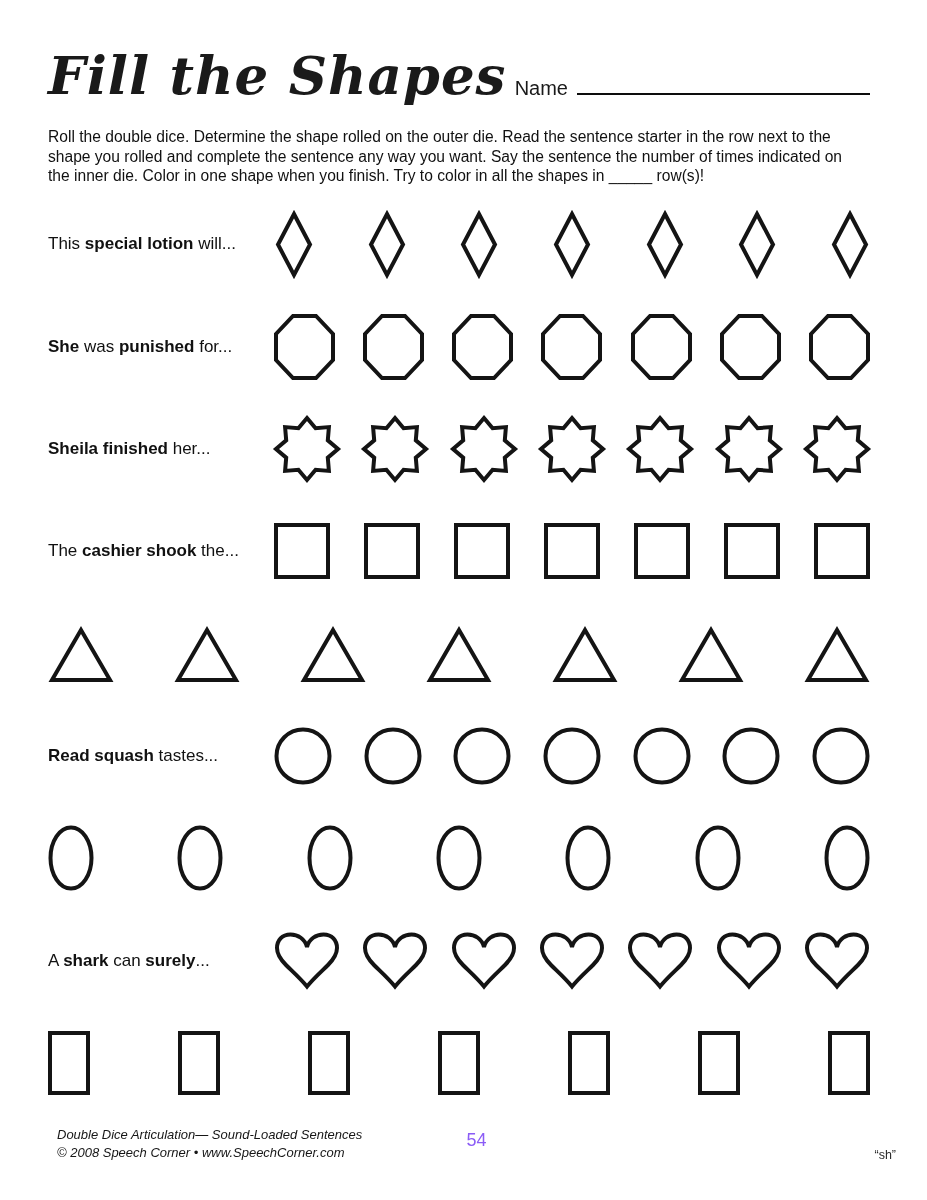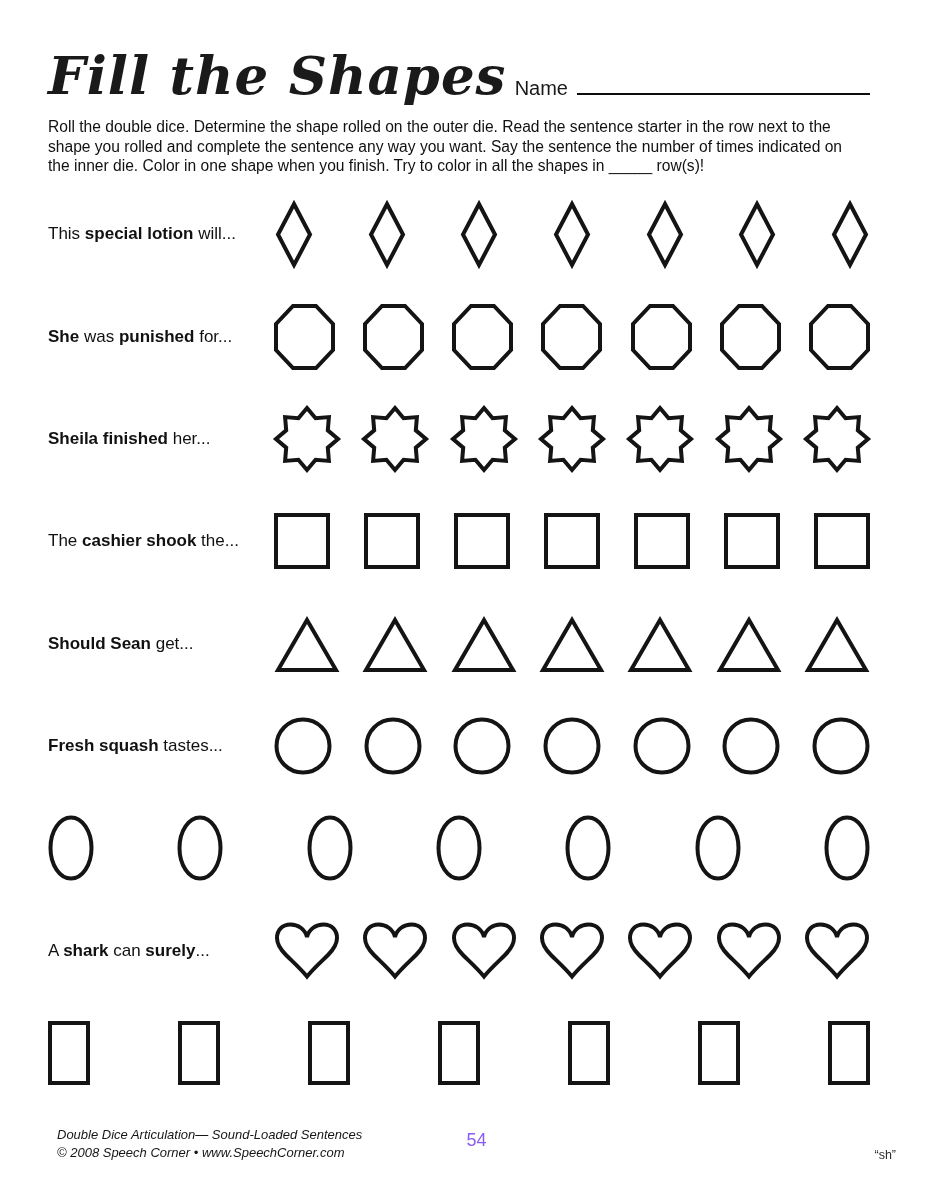--- a/index.html
+++ b/index.html
@@ -21,21 +21,21 @@
   }
   .name-block { margin-left:auto; display:flex; align-items:center; padding-bottom:6px; }
   .name-label { font-size:20px; line-height:1; }
   .name-line {
     display:inline-block; width:293px; height:14px;
     border-bottom:2px solid #0d0d0d; margin-left:9px;
   }
 
   
   .instructions {
-    margin-top:13px; width:820px;
+    margin-top:23px; width:820px;
     font-size:15.6px; line-height:1.24; color:#111;
   }
 
   
   .rows { margin-top:8px; }
   .row { display:flex; align-items:center; height:102.3px; }
   .row-label { width:226px; flex-shrink:0; font-size:17px; color:#111; }
   .row-label .b { font-weight:700; }
   .shapes { flex:1; display:flex; justify-content:space-between; align-items:center; }
   .shape { overflow:visible; display:block; }
@@ -166,47 +166,46 @@
           </svg>
           <svg class="shape" width="56" height="56" viewBox="0 0 56 56">
             <rect x="2" y="2" width="52" height="52"></rect>
           </svg>
           <svg class="shape" width="56" height="56" viewBox="0 0 56 56">
             <rect x="2" y="2" width="52" height="52"></rect>
           </svg>
         </div>
       </div>
       <div class="row">
-        <div class="row-label"><span class="b">Should Sean</span><span> get...</span></div>
-        <div class="shapes">
-          <svg class="shape" width="66" height="58" viewBox="0 0 66 58">
-            <polygon points="33,5 62,55 4,55"></polygon>
-          </svg>
-          <svg class="shape" width="66" height="58" viewBox="0 0 66 58">
-            <polygon points="33,5 62,55 4,55"></polygon>
-          </svg>
-          <svg class="shape" width="66" height="58" viewBox="0 0 66 58">
-            <polygon points="33,5 62,55 4,55"></polygon>
-          </svg>
-          <svg class="shape" width="66" height="58" viewBox="0 0 66 58">
-            <polygon points="33,5 62,55 4,55"></polygon>
-          </svg>
-          <svg class="shape" width="66" height="58" viewBox="0 0 66 58">
-            <polygon points="33,5 62,55 4,55"></polygon>
-          </svg>
-          <svg class="shape" width="66" height="58" viewBox="0 0 66 58">
-            <polygon points="33,5 62,55 4,55"></polygon>
-          </svg>
-          <svg class="shape" width="66" height="58" viewBox="0 0 66 58">
-            <polygon points="33,5 62,55 4,55"></polygon>
-          </svg>
-        </div>
-      </div>
-      <div class="row">
-        <div class="row-label"><span class="b">Fresh squash</span><span> tastes...</span></div>
+        <div class="shapes">
+          <svg class="shape" width="66" height="58" viewBox="0 0 66 58">
+            <polygon points="33,5 62,55 4,55"></polygon>
+          </svg>
+          <svg class="shape" width="66" height="58" viewBox="0 0 66 58">
+            <polygon points="33,5 62,55 4,55"></polygon>
+          </svg>
+          <svg class="shape" width="66" height="58" viewBox="0 0 66 58">
+            <polygon points="33,5 62,55 4,55"></polygon>
+          </svg>
+          <svg class="shape" width="66" height="58" viewBox="0 0 66 58">
+            <polygon points="33,5 62,55 4,55"></polygon>
+          </svg>
+          <svg class="shape" width="66" height="58" viewBox="0 0 66 58">
+            <polygon points="33,5 62,55 4,55"></polygon>
+          </svg>
+          <svg class="shape" width="66" height="58" viewBox="0 0 66 58">
+            <polygon points="33,5 62,55 4,55"></polygon>
+          </svg>
+          <svg class="shape" width="66" height="58" viewBox="0 0 66 58">
+            <polygon points="33,5 62,55 4,55"></polygon>
+          </svg>
+        </div>
+      </div>
+      <div class="row">
+        <div class="row-label"><span class="b">Read squash</span><span> tastes...</span></div>
         <div class="shapes">
           <svg class="shape" width="58" height="58" viewBox="0 0 58 58">
             <circle cx="29" cy="29" r="26.5"></circle>
           </svg>
           <svg class="shape" width="58" height="58" viewBox="0 0 58 58">
             <circle cx="29" cy="29" r="26.5"></circle>
           </svg>
           <svg class="shape" width="58" height="58" viewBox="0 0 58 58">
             <circle cx="29" cy="29" r="26.5"></circle>
           </svg>

